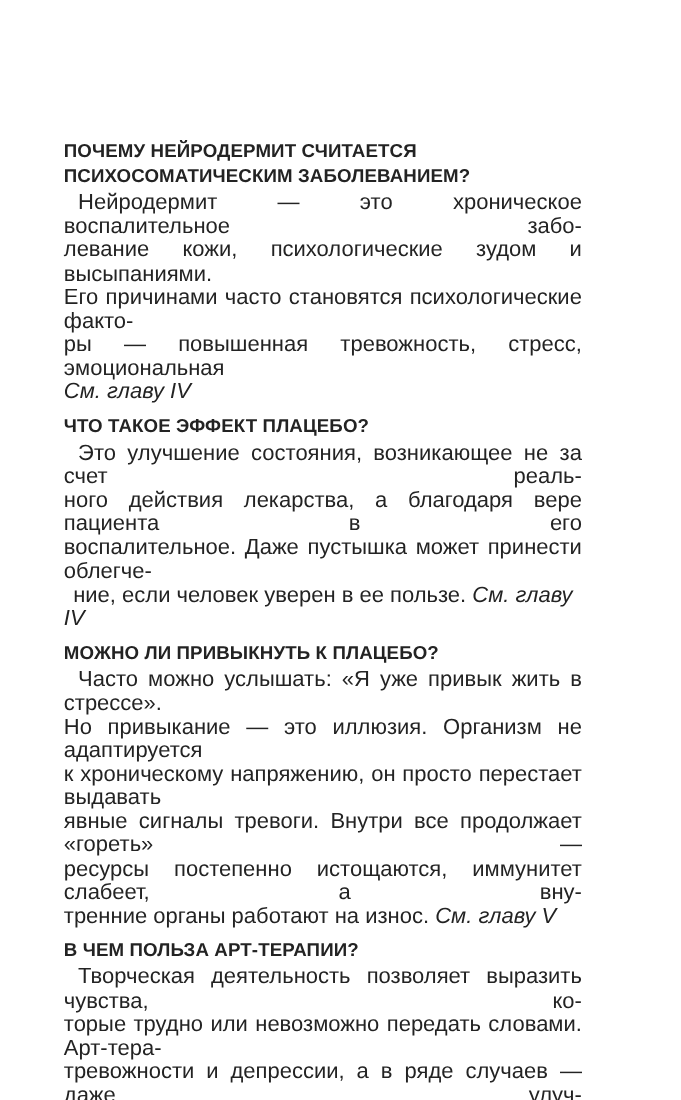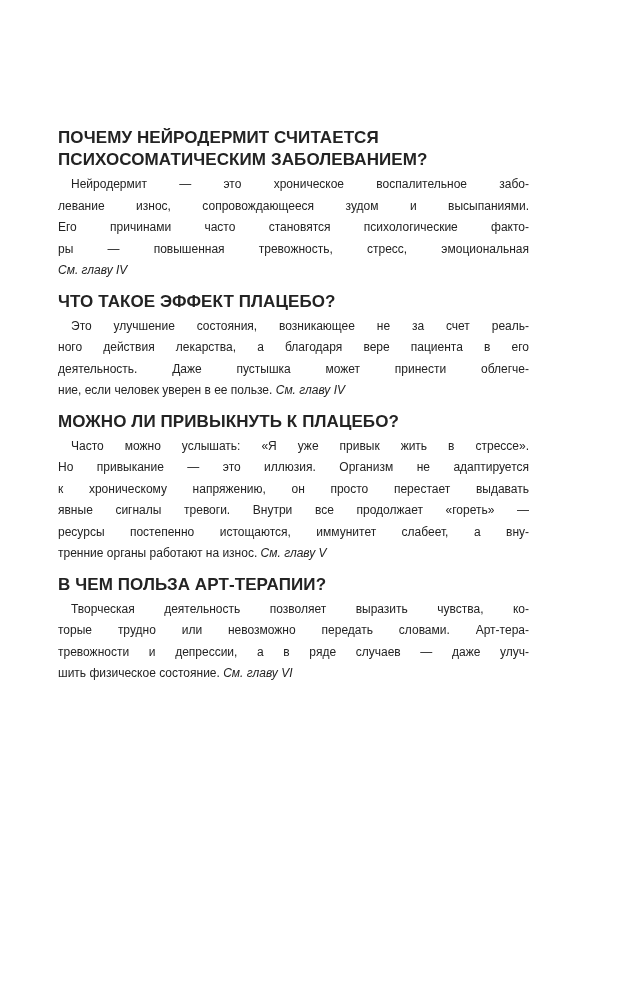--- a/index.html
+++ b/index.html
@@ -34,21 +34,21 @@
     padding: 0;
     font-size: 17px;
     line-height: 22px;
     font-weight: 700;
     letter-spacing: 0.1px;
   }
   .h-line {
     text-align: left;
   }
   .qa-body {
-    font-size: 12px;
+    font-size: 20px;
     line-height: 21.5px;
   }
   .line {
     text-align: justify;
     text-align-last: justify;
   }
   .line.first {
     text-indent: 13px;
   }
   .line.last {
@@ -64,35 +64,35 @@
 
 <main class="page">
   <div class="content" id="content">
   <section class="qa-section">
     <h2 class="qa-heading">
           <div class="h-line">ПОЧЕМУ НЕЙРОДЕРМИТ СЧИТАЕТСЯ</div>
           <div class="h-line">ПСИХОСОМАТИЧЕСКИМ ЗАБОЛЕВАНИЕМ?</div>
         </h2>
     <div class="qa-body">
           <div class="line first">Нейродермит — это хроническое воспалительное забо-</div>
-          <div class="line">левание износ, сопровождающееся зудом и высыпаниями.</div>
+          <div class="line">левание кожи, психологические зудом и высыпаниями.</div>
           <div class="line">Его причинами часто становятся психологические факто-</div>
           <div class="line">ры — повышенная тревожность, стресс, эмоциональная</div>
           <div class="line last"><i class="ref">См. главу IV</i></div>
         </div>
   </section>
 
   <section class="qa-section">
     <h2 class="qa-heading">
           <div class="h-line">ЧТО ТАКОЕ ЭФФЕКТ ПЛАЦЕБО?</div>
         </h2>
     <div class="qa-body">
           <div class="line first">Это улучшение состояния, возникающее не за счет реаль-</div>
           <div class="line">ного действия лекарства, а благодаря вере пациента в его</div>
-          <div class="line">деятельность. Даже пустышка может принести облегче-</div>
+          <div class="line">воспалительное. Даже пустышка может принести облегче-</div>
           <div class="line last"><span>ние, если человек уверен в ее пользе. </span><i class="ref">См. главу IV</i></div>
         </div>
   </section>
 
   <section class="qa-section">
     <h2 class="qa-heading">
           <div class="h-line">МОЖНО ЛИ ПРИВЫКНУТЬ К ПЛАЦЕБО?</div>
         </h2>
     <div class="qa-body">
           <div class="line first">Часто можно услышать: «Я уже привык жить в стрессе».</div>

